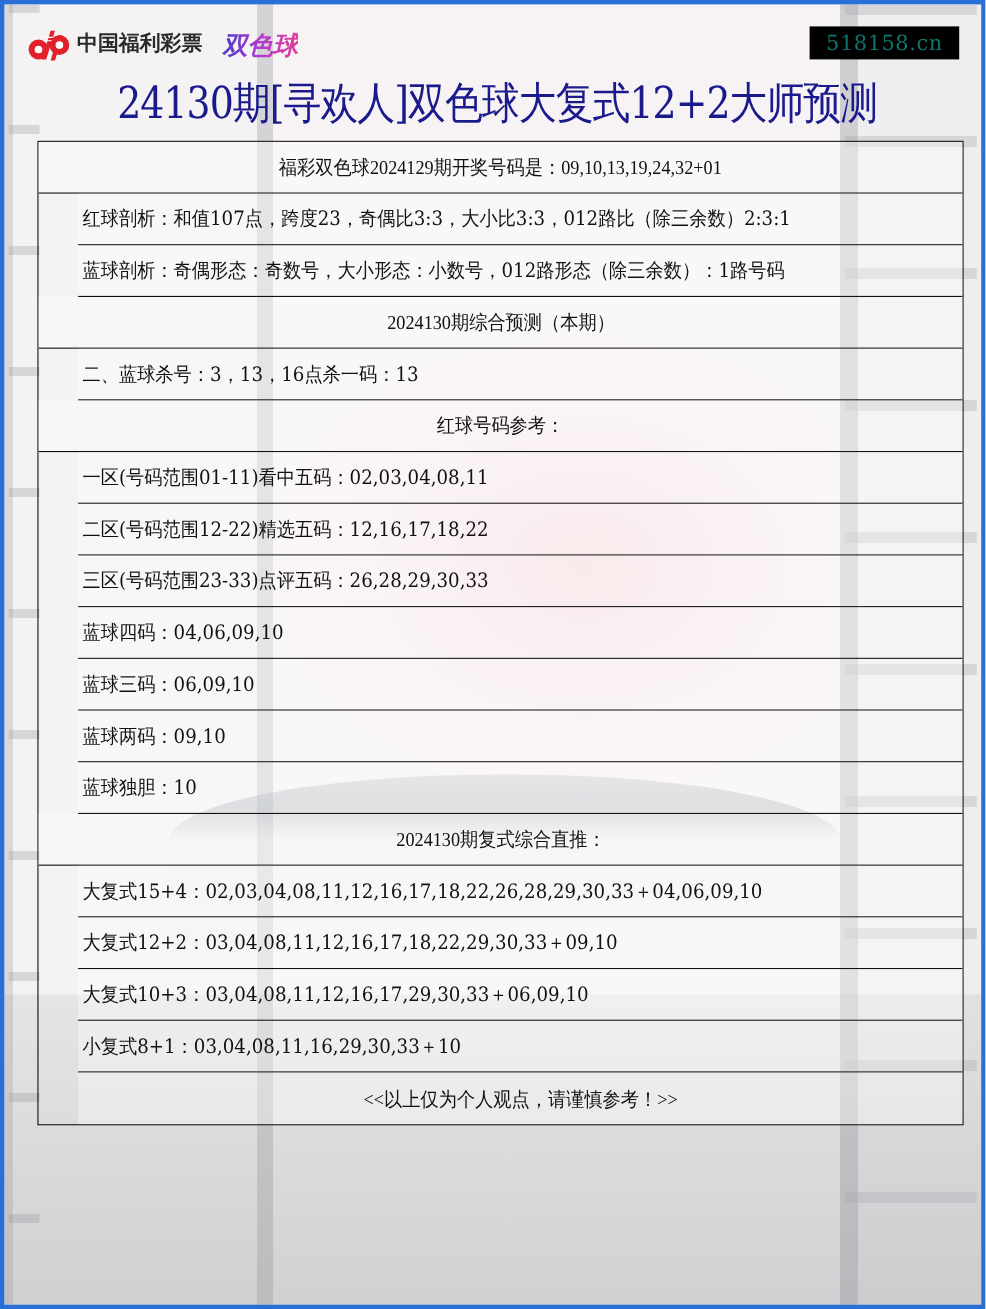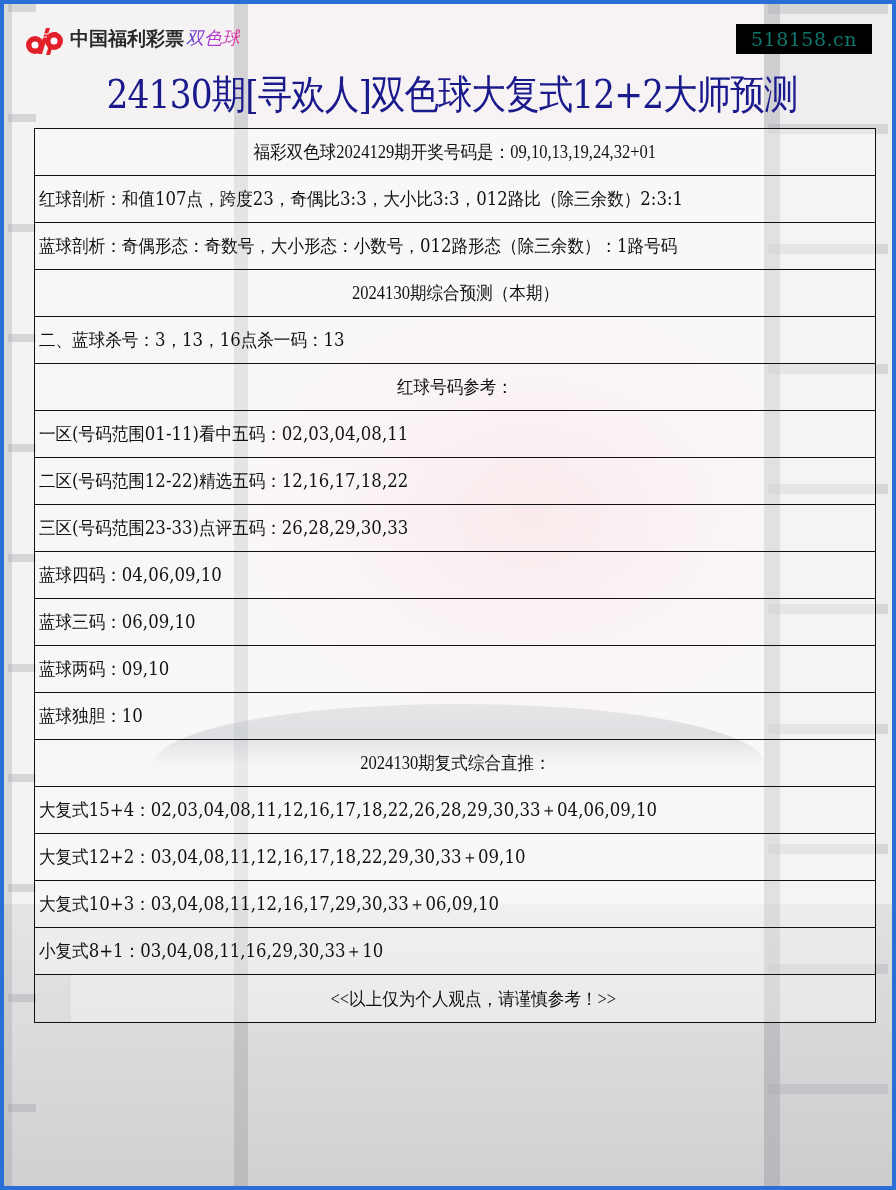--- a/index.html
+++ b/index.html
@@ -41,22 +41,22 @@
 
   .logo {
     position:absolute; left:20px; top:22px; height:30px; display:flex; align-items:flex-start;
   }
   .logo-mark { width:42px; height:30px; }
   .logo-text-a {
     font-family:"DejaVu Sans", "Liberation Sans", sans-serif; font-weight:bold;
     font-size:19px; color:#2a2a2a; margin-left:4px; letter-spacing:0px;
   }
   .logo-text-b {
-    font-family:"DejaVu Sans", "Liberation Sans", sans-serif; font-weight:normal; font-style:italic;
-    font-size:18px; margin-left:2px;
+    font-family:"DejaVu Sans", "Liberation Sans", sans-serif; font-weight:bold; font-style:italic;
+    font-size:23px; margin-left:18px;
     background: linear-gradient(90deg, #4a3cc8, #b23ad0, #e03a9a);
     -webkit-background-clip:text; background-clip:text; color:transparent;
   }
   .site-badge {
     position:absolute; right:20px; top:20px; width:136px; height:30px;
     background:#000; color:#0f766e; display:flex; align-items:center; justify-content:center;
     font-family:"DejaVu Serif", "Liberation Serif", serif; font-size:19px; letter-spacing:0.5px;
   }
   .page-title {
     position:absolute; left:0; top:64px; width:896px; text-align:center;
@@ -70,21 +70,21 @@
   }
   .row {
     height:47px; box-sizing:border-box; border-bottom:1.3px solid #111;
     display:flex; align-items:center;
     background:rgba(255,255,255,0.38);
     font-family:"DejaVu Serif", "Liberation Serif", serif;
     font-size:18px; color:#111; white-space:nowrap; overflow:hidden;
   }
   .row:last-child { border-bottom:none;margin-left:36px; }
   .row.center { justify-content:center;font-family:Liberation Serif, serif; }
-  .row.left { padding-left:4px; }
+  .row.left { padding-left:4px;margin-left:36px; }
   .row span { display:inline-block; transform:scaleX(0.92); transform-origin:left center; }
   .row.center span { transform-origin:center center; }
 </style>
 </head>
 <body>
 
 <div class="frame">
   <div class="bg-window-l"></div>
   <div class="bg-blossom"></div>
   <div class="bg-wall"></div>

